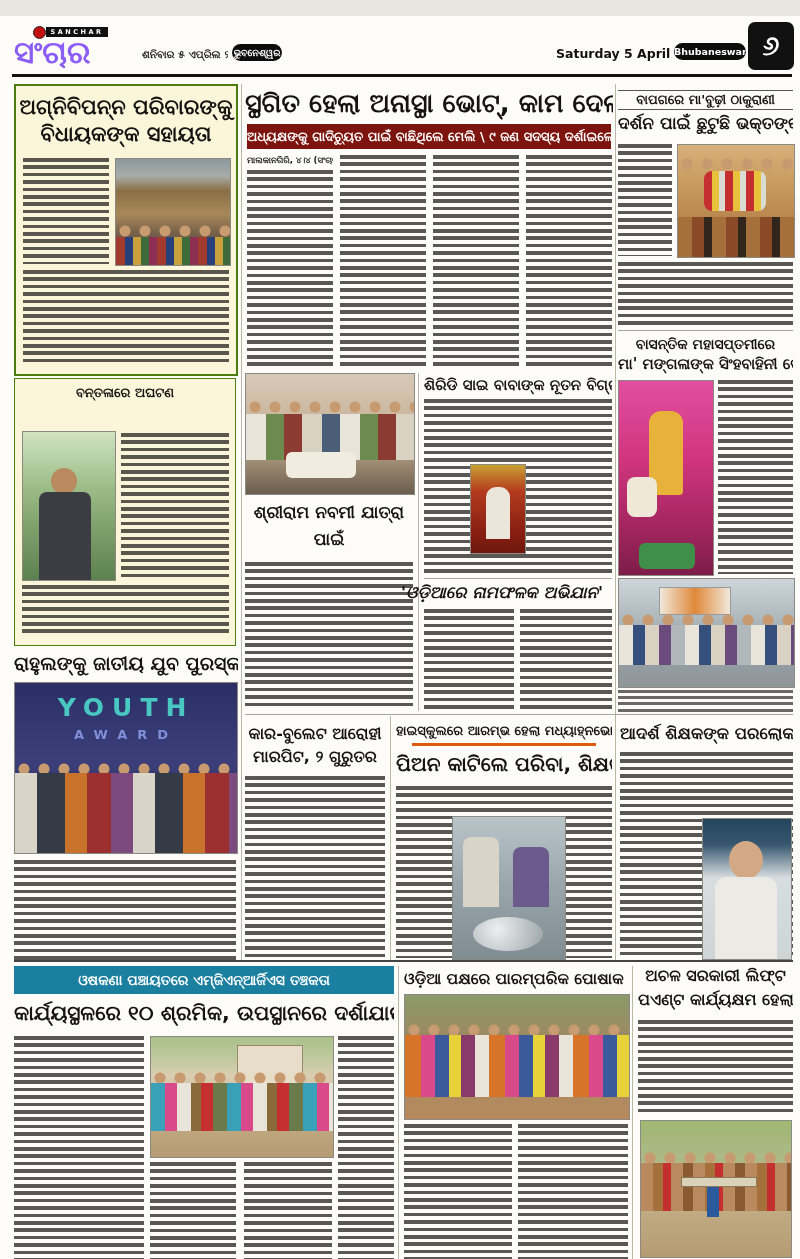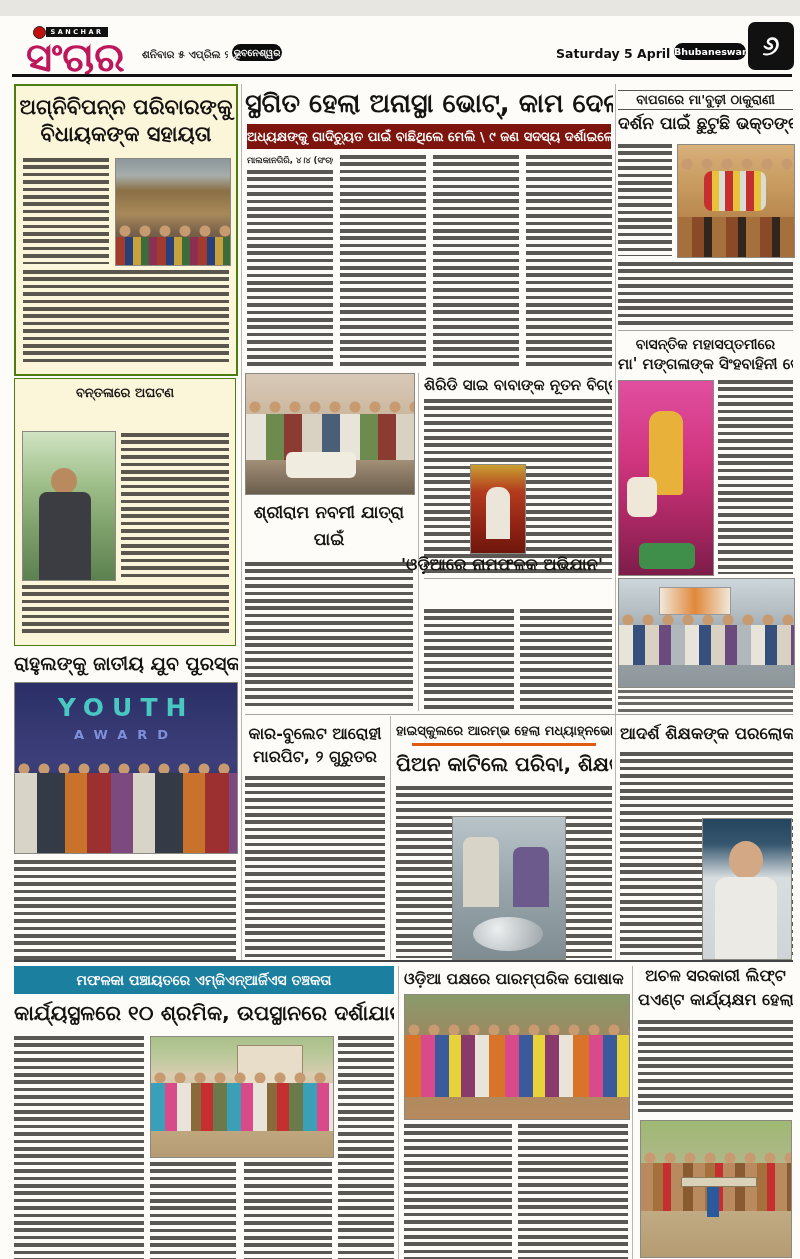--- a/index.html
+++ b/index.html
@@ -25,21 +25,21 @@
 </style>
 </head>
 <body>
 
 <div id="page">
 
   <div class="abs" style="left:0;top:0;width:800px;height:62px;">
     <div class="abs" style="left:33px;top:10px;width:11px;height:11px;border-radius:50%;background:#c40f0f;border:1px solid #222;"></div>
     <div class="abs" style="left:46px;top:11px;width:62px;height:10px;background:#111;color:#fff;font-size:6.5px;font-weight:bold;
                 letter-spacing:2.5px;text-align:center;line-height:10px;overflow:hidden;">SANCHAR</div>
-    <div class="abs nw" style="left:26px;top:18px;width:118px;height:42px;font-size:40px;font-weight:bold;color:#be185d;overflow:hidden;">ସଂଚାର</div>
+    <div class="abs nw" style="left:14px;top:18px;width:118px;height:42px;font-size:31px;font-weight:bold;color:#8b5cf6;overflow:hidden;">ସଂଚାର</div>
     <div class="abs nw" style="left:142px;top:32px;width:86px;height:15px;font-size:10.5px;font-weight:bold;color:#222;overflow:hidden;">ଶନିବାର ୫ ଏପ୍ରିଲ ୨୦୨୫</div>
     <div class="abs pill" style="left:232px;top:28px;width:50px;height:17px;font-size:9.5px;line-height:17px;overflow:hidden;">ଭୁବନେଶ୍ୱର</div>
     <div class="abs nw" style="left:556px;top:30px;width:116px;height:16px;font-size:12.5px;font-weight:bold;color:#111;overflow:hidden;">Saturday 5 April 2025</div>
     <div class="abs pill" style="left:674px;top:27px;width:72px;height:17px;font-size:9.5px;line-height:17px;overflow:hidden;">Bhubaneswar</div>
     <div class="abs" style="left:748px;top:6px;width:46px;height:48px;background:#111;border-radius:7px;color:#fff;
                 font-size:27px;font-weight:bold;text-align:center;line-height:48px;overflow:hidden;">୬</div>
     <div class="abs" style="left:12px;top:58px;width:780px;height:3px;background:#111;"></div>
   </div>
 
   <div class="abs vrule" style="left:241px;top:68px;height:876px;"></div>
@@ -99,21 +99,21 @@
 
   <div class="abs vrule" style="left:418px;top:357px;height:338px;"></div>
 
   <div class="abs hl nw" style="left:424px;top:359px;width:188px;height:20px;font-size:15px;line-height:20px;">ଶିରିଡି ସାଇ ବାବାଙ୍କ ନୂତନ ବିଗ୍ରହ ପ୍ରତିଷ୍ଠା</div>
   <div class="abs tx" style="left:424px;top:383px;width:188px;height:176px;"></div>
   <div class="abs photo" style="left:470px;top:448px;width:54px;height:88px;background:linear-gradient(180deg,#c9a032 0%,#b33b1e 30%,#8a1f12 75%,#6e170c 100%);">
     <div class="abs" style="left:15px;top:22px;width:24px;height:52px;border-radius:10px 10px 0 0;background:#ece6da;"></div>
   </div>
 
   <div class="abs hrule" style="left:424px;top:562px;width:188px;"></div>
-  <div class="abs hl nw" style="left:392px;top:538px;width:220px;height:22px;font-size:16.5px;line-height:22px;">'ଓଡ଼ିଆରେ ନାମଫଳକ ଅଭିଯାନ'</div>
+  <div class="abs hl nw" style="left:392px;top:566px;width:220px;height:22px;font-size:16.5px;line-height:22px;font-style:italic;">'ଓଡ଼ିଆରେ ନାମଫଳକ ଅଭିଯାନ'</div>
   <div class="abs tx" style="left:424px;top:593px;width:90px;height:100px;"></div>
   <div class="abs tx" style="left:520px;top:593px;width:92px;height:100px;"></div>
 
   <div class="abs hl nw" style="left:618px;top:74px;width:175px;height:18px;font-size:13px;line-height:18px;border-top:1px solid #555;border-bottom:1px solid #555;">ବାପଗରେ ମା'ବୁଢ଼ୀ ଠାକୁରାଣୀ</div>
   <div class="abs hl nw" style="left:618px;top:95px;width:175px;height:25px;font-size:17px;line-height:25px;">ଦର୍ଶନ ପାଇଁ ଛୁଟୁଛି ଭକ୍ତଙ୍କ ସୁଅ</div>
   <div class="abs tx" style="left:618px;top:128px;width:54px;height:112px;"></div>
   <div class="abs photo" style="left:677px;top:128px;width:116px;height:112px;background:linear-gradient(180deg,#d8b07a 0%,#c89b5f 35%,#a5703c 100%);">
     <div class="abs" style="left:26px;top:26px;width:62px;height:40px;border-radius:8px;background:repeating-linear-gradient(90deg,#c62f2f 0 8px,#e8c23a 8px 15px,#d9dcd3 15px 21px);"></div>
     <div class="abs heads" style="left:0;right:0;top:12px;height:13px;"></div>
     <div class="abs" style="left:0;right:0;bottom:0;height:40px;background:repeating-linear-gradient(90deg,#a5703c 0 14px,#8a4a28 14px 26px,#32251c 26px 34px);"></div>
@@ -162,21 +162,21 @@
   <div class="abs tx" style="left:620px;top:736px;width:173px;height:206px;"></div>
   <div class="abs photo" style="left:702px;top:802px;width:88px;height:140px;background:linear-gradient(180deg,#25455e 0%,#35566e 18%,#d8dde0 42%,#cfd4d6 100%);">
     <div class="abs" style="left:26px;top:22px;width:34px;height:38px;border-radius:50%;background:#d3a985;"></div>
     <div class="abs" style="left:12px;top:58px;width:62px;height:82px;border-radius:12px 12px 0 0;background:#eceae4;"></div>
   </div>
 
   <div class="abs" style="left:14px;top:944px;width:779px;height:2px;background:#444;"></div>
   <div class="abs vrule" style="left:398px;top:950px;height:294px;"></div>
   <div class="abs vrule" style="left:632px;top:950px;height:294px;"></div>
 
-  <div class="abs kickbar" style="left:14px;top:950px;width:380px;height:28px;background:#1b7fa0;font-size:14px;line-height:28px;">ମଫଳକା ପଞ୍ଚାୟତରେ ଏମ୍ଜିଏନ୍ଆର୍ଜିଏସ ତଞ୍ଚକତା</div>
+  <div class="abs kickbar" style="left:14px;top:950px;width:380px;height:28px;background:#1b7fa0;font-size:14px;line-height:28px;">ଓଷକଣା ପଞ୍ଚାୟତରେ ଏମ୍ଜିଏନ୍ଆର୍ଜିଏସ ତଞ୍ଚକତା</div>
   <div class="abs hl nw" style="left:14px;top:982px;width:380px;height:30px;font-size:20.5px;line-height:30px;">କାର୍ଯ୍ୟସ୍ଥଳରେ ୧୦ ଶ୍ରମିକ, ଉପସ୍ଥାନରେ ଦର୍ଶାଯାଉଛି ୧୬</div>
   <div class="abs tx" style="left:14px;top:1020px;width:130px;height:224px;"></div>
   <div class="abs photo" style="left:150px;top:1020px;width:182px;height:120px;background:linear-gradient(180deg,#a9c08a 0%,#bcc99b 16%,#d9cdb2 32%,#c7b089 60%,#b59b72 100%);">
     <div class="abs" style="left:86px;top:8px;width:64px;height:44px;background:#e8ddc8;border:1px solid #9a8a6a;"></div>
     <div class="abs heads" style="left:0;right:0;top:34px;height:13px;"></div>
     <div class="abs" style="left:0;right:0;top:46px;height:48px;background:repeating-linear-gradient(90deg,#3aa0b8 0 14px,#d84a8a 14px 26px,#e8e4da 26px 40px,#8a6a3a 40px 50px,#c62f2f 50px 62px,#6a7a4a 62px 76px);"></div>
   </div>
   <div class="abs tx" style="left:150px;top:1146px;width:86px;height:98px;"></div>
   <div class="abs tx" style="left:244px;top:1146px;width:88px;height:98px;"></div>
   <div class="abs tx" style="left:338px;top:1020px;width:56px;height:224px;"></div>

